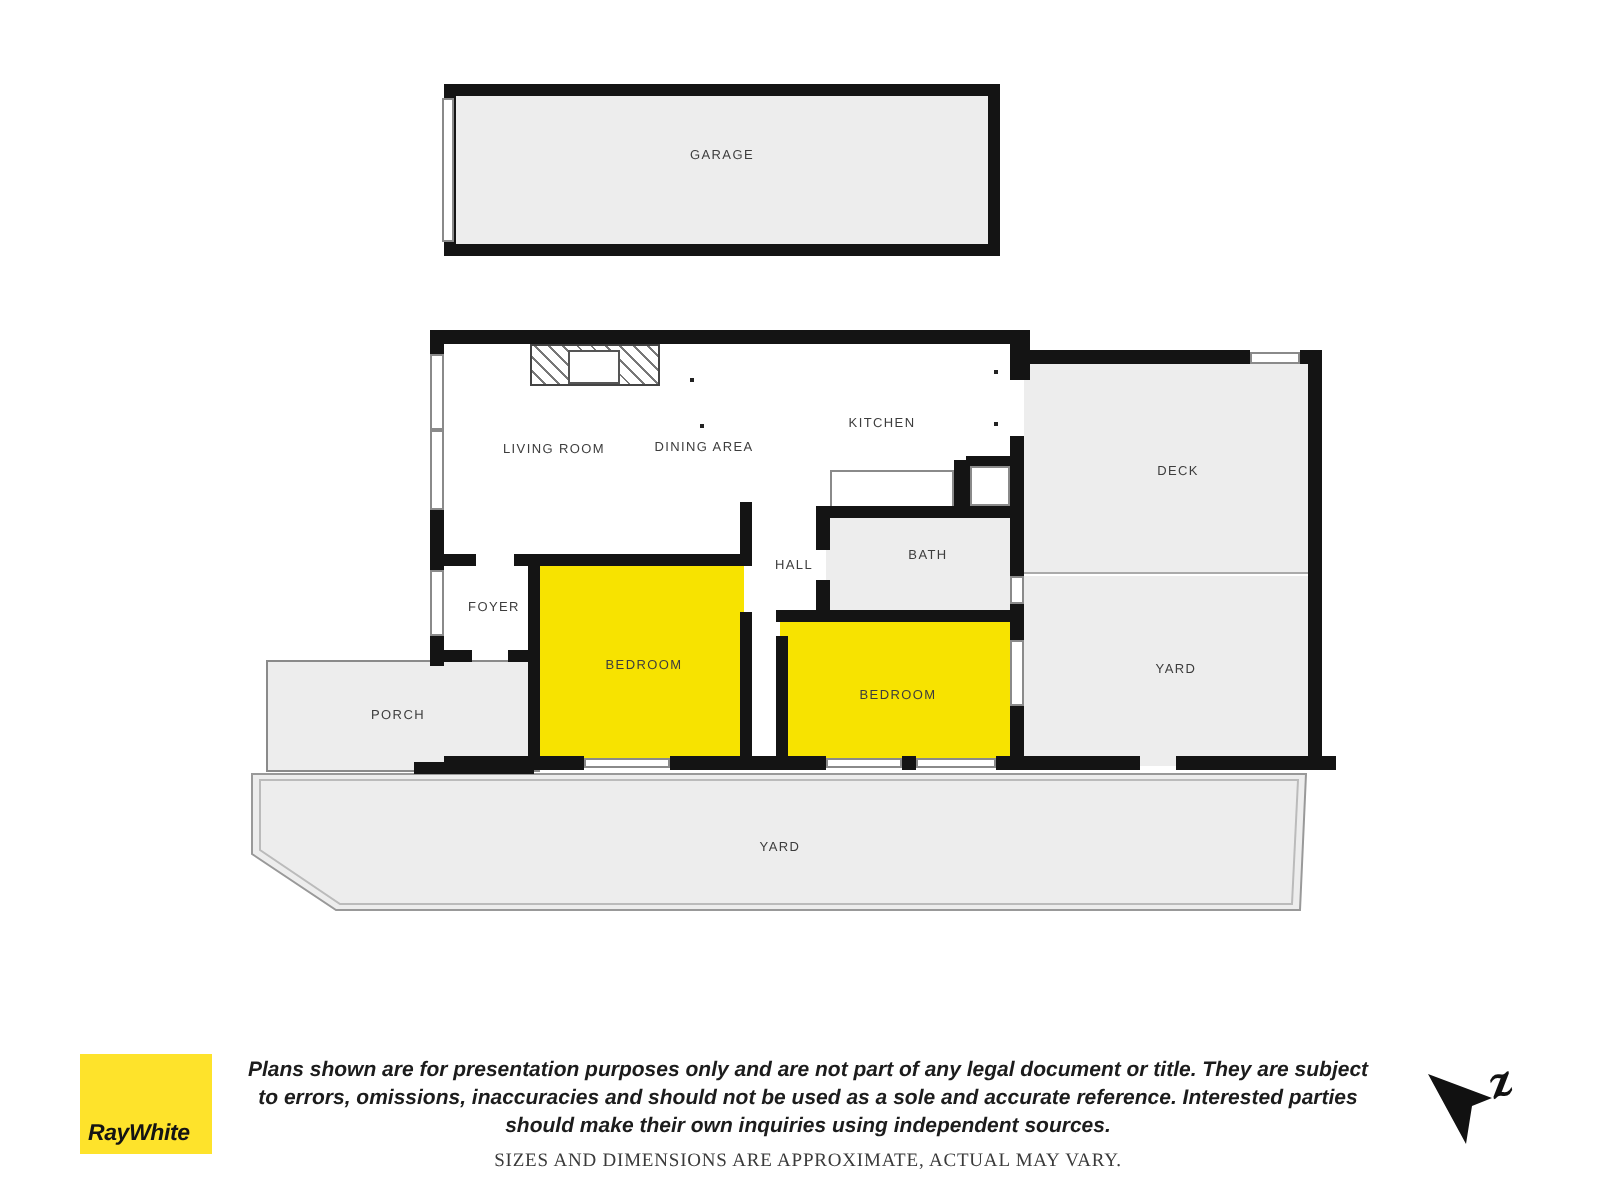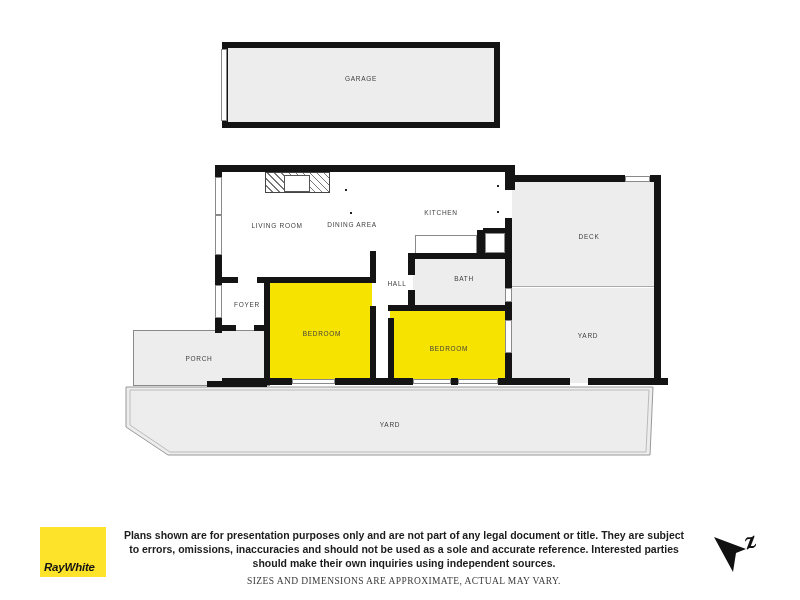--- a/index.html
+++ b/index.html
@@ -33,21 +33,21 @@
   .logo{
     position:absolute;background:var(--brand);
     display:flex;align-items:flex-end;padding:4px 4px;
   }
   .logo span{
     font-style:italic;font-weight:bold;font-size:11.5px;color:#141414;
     letter-spacing:-0.2px;
   }
   .disclaimer{
     position:absolute;text-align:center;font-weight:bold;
-    font-size:10.5px;line-height:1.33;color:#1c1c1c;
+    font-size:10.5px;line-height:1.33;color:#1c1c1c;font-style:italic;
   }
   .note{
     position:absolute;text-align:center;font-size:9.5px;color:#3a3a3a;
     letter-spacing:.4px;
   }
 </style>
 </head>
 <body>
 
 <div class="room fill" style="left:222px;top:42px;width:278px;height:86px;border:6px solid var(--wall);"></div>

